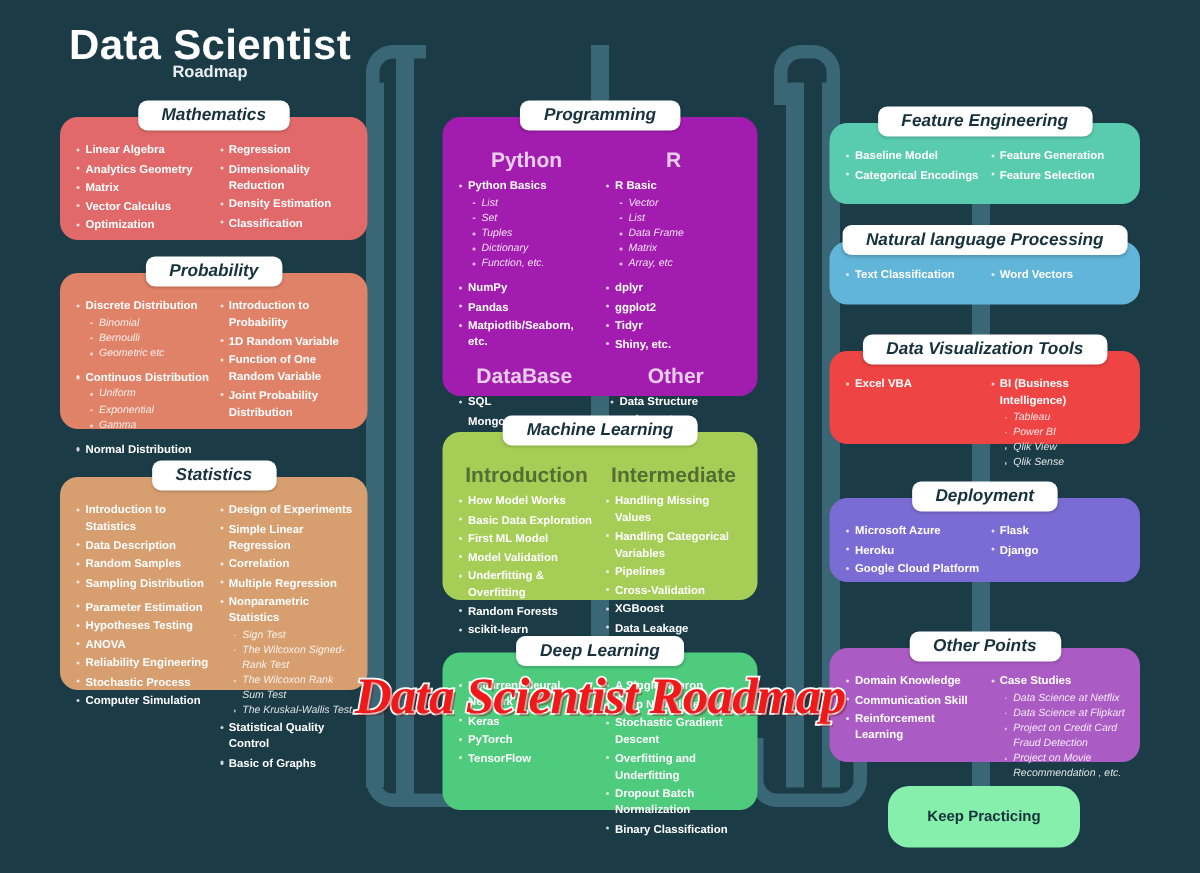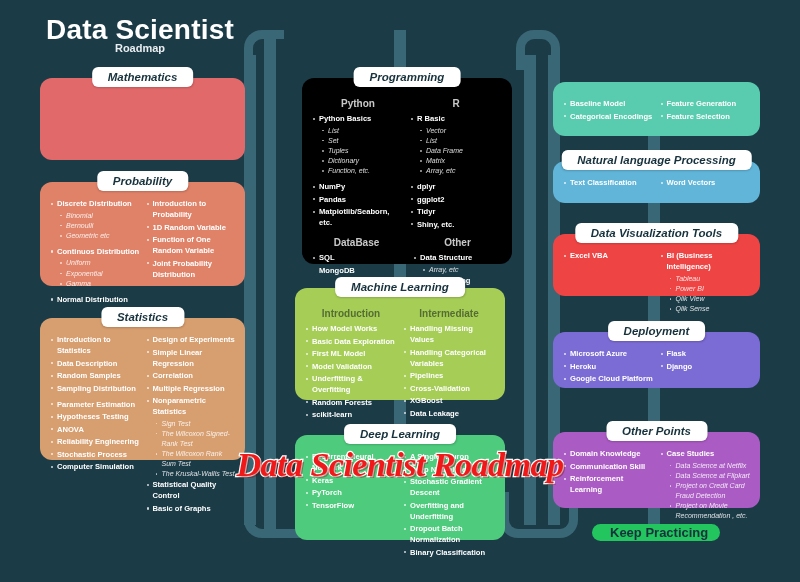--- a/index.html
+++ b/index.html
@@ -58,21 +58,21 @@
     z-index: 5;
     font-style: italic;
   }
   .cols {
     display: flex;
     gap: 6px;
   }
   .col { flex: 1 1 0; min-width: 0; }
 
   .subhead {
-    font-size: 10px;
+    font-size: 14px;
     font-weight: bold;
     text-align: center;
     margin-bottom: 4px;
     opacity: .72;
   }
 
   ul { list-style: none; }
   li {
     position: relative;
     font-size: 7.6px;
@@ -101,38 +101,38 @@
   li.sub::before { left: 10px; top: 4px; width: 1.8px; height: 1.8px; }
   li.nobullet { padding-left: 7px; }
   li.nobullet::before { display: none; }
   li.gap { margin-top: 5px; }
 
   
   .theme-red   { background: #e2696a; color: #ffffff; }
   .theme-red .card-label { color: #17323c; }
   .theme-salmon{ background: #e08268; color: #ffffff; }
   .theme-tan   { background: #d79e6f; color: #ffffff; }
-  .theme-gold  { background: #000000; color: #ffffff; margin-left: 7px; }
+  .theme-gold  { background: #a21caf; color: #ffffff; }
   .theme-gold .subhead { color: #ffffff; opacity:.78; }
   .theme-lime  { background: #a6ce57; color: #ffffff; }
   .theme-lime .subhead { color: #41542a; opacity:.8; }
   .theme-green { background: #4ecb7d; color: #ffffff; }
   .theme-mint  { background: #59cbae; color: #ffffff; }
   .theme-blue  { background: #61b5d9; color: #ffffff; }
   .theme-steel { background: #ef4444; color: #ffffff; }
   .theme-purple{ background: #7b6bd4; color: #ffffff; }
   .theme-orchid{ background: #ab5bc4; color: #ffffff; }
 
   .pill-only {
     position: absolute;
-    background: #22c55e;
+    background: #86efac;
     color: #17323c;
     border-radius: 14px;
-    padding: 1px 18px;
-    font-size: 13px;
+    padding: 15px 18px;
+    font-size: 10px;
     font-weight: bold;
     white-space: nowrap;
     text-align: center;
   }
 
   
   .watermark {
     position: absolute;
     left: 0; top: 446px;
     width: 800px;
@@ -175,20 +175,35 @@
   <div class="pipe-bar" style="left:648px; top:196px; width:12px; height:40px;"></div>
   <div class="pipe-bar" style="left:648px; top:288px; width:12px; height:46px;"></div>
   <div class="pipe-bar" style="left:648px; top:384px; width:12px; height:42px;"></div>
   <div class="pipe-bar" style="left:648px; top:506px; width:12px; height:32px;"></div>
 
   <div class="title-main">Data Scientist</div>
   <div class="title-sub">Roadmap</div>
 
   <div class="card theme-red" style="left:40px; top:78px; width:205px; height:82px;">
     <div class="card-label">Mathematics</div>
+    <div class="cols">
+      <ul class="col">
+          <li>Linear Algebra</li>
+          <li>Analytics Geometry</li>
+          <li>Matrix</li>
+          <li>Vector Calculus</li>
+          <li>Optimization</li>
+        </ul>
+      <ul class="col">
+          <li>Regression</li>
+          <li>Dimensionality Reduction</li>
+          <li>Density Estimation</li>
+          <li>Classification</li>
+        </ul>
+    </div>
   </div>
 
   <div class="card theme-salmon" style="left:40px; top:182px; width:205px; height:104px;">
     <div class="card-label">Probability</div>
     <div class="cols">
       <ul class="col">
           <li>Discrete Distribution</li>
           <li class="sub">Binomial</li>
           <li class="sub">Bernoulli</li>
           <li class="sub">Geometric etc</li>
@@ -335,20 +350,21 @@
           <li>Deep Neural Network</li>
           <li>Stochastic Gradient Descent</li>
           <li>Overfitting and Underfitting</li>
           <li>Dropout Batch Normalization</li>
           <li>Binary Classification</li>
         </ul>
     </div>
   </div>
 
   <div class="card theme-mint" style="left:553px; top:82px; width:207px; height:54px;">
+    <div class="card-label">Feature Engineering</div>
     <div class="cols">
       <ul class="col">
           <li>Baseline Model</li>
           <li>Categorical Encodings</li>
         </ul>
       <ul class="col">
           <li>Feature Generation</li>
           <li>Feature Selection</li>
         </ul>
     </div>

